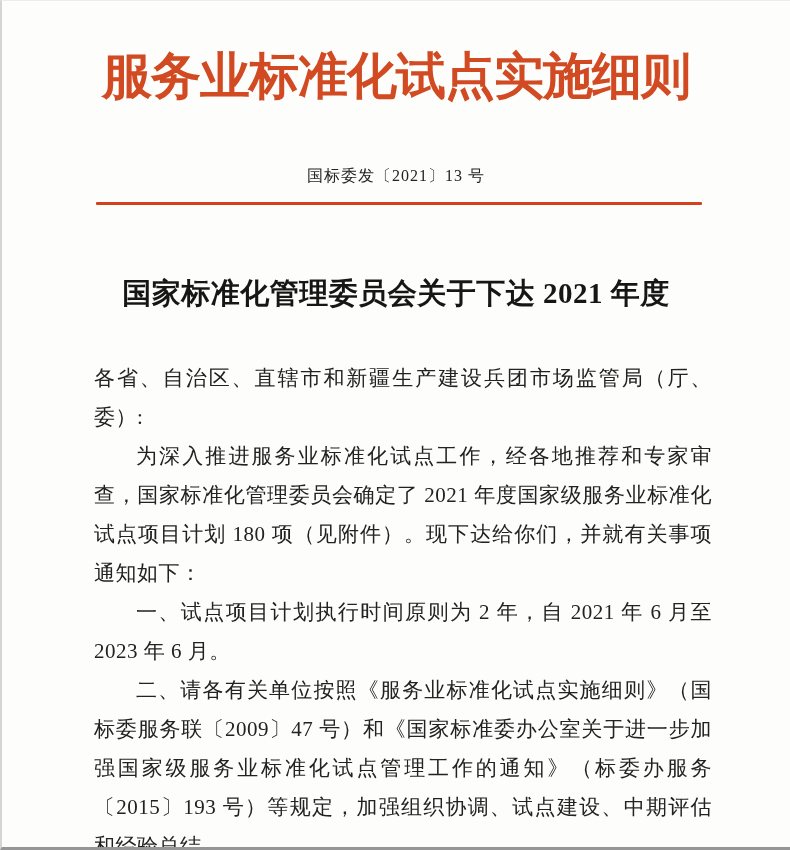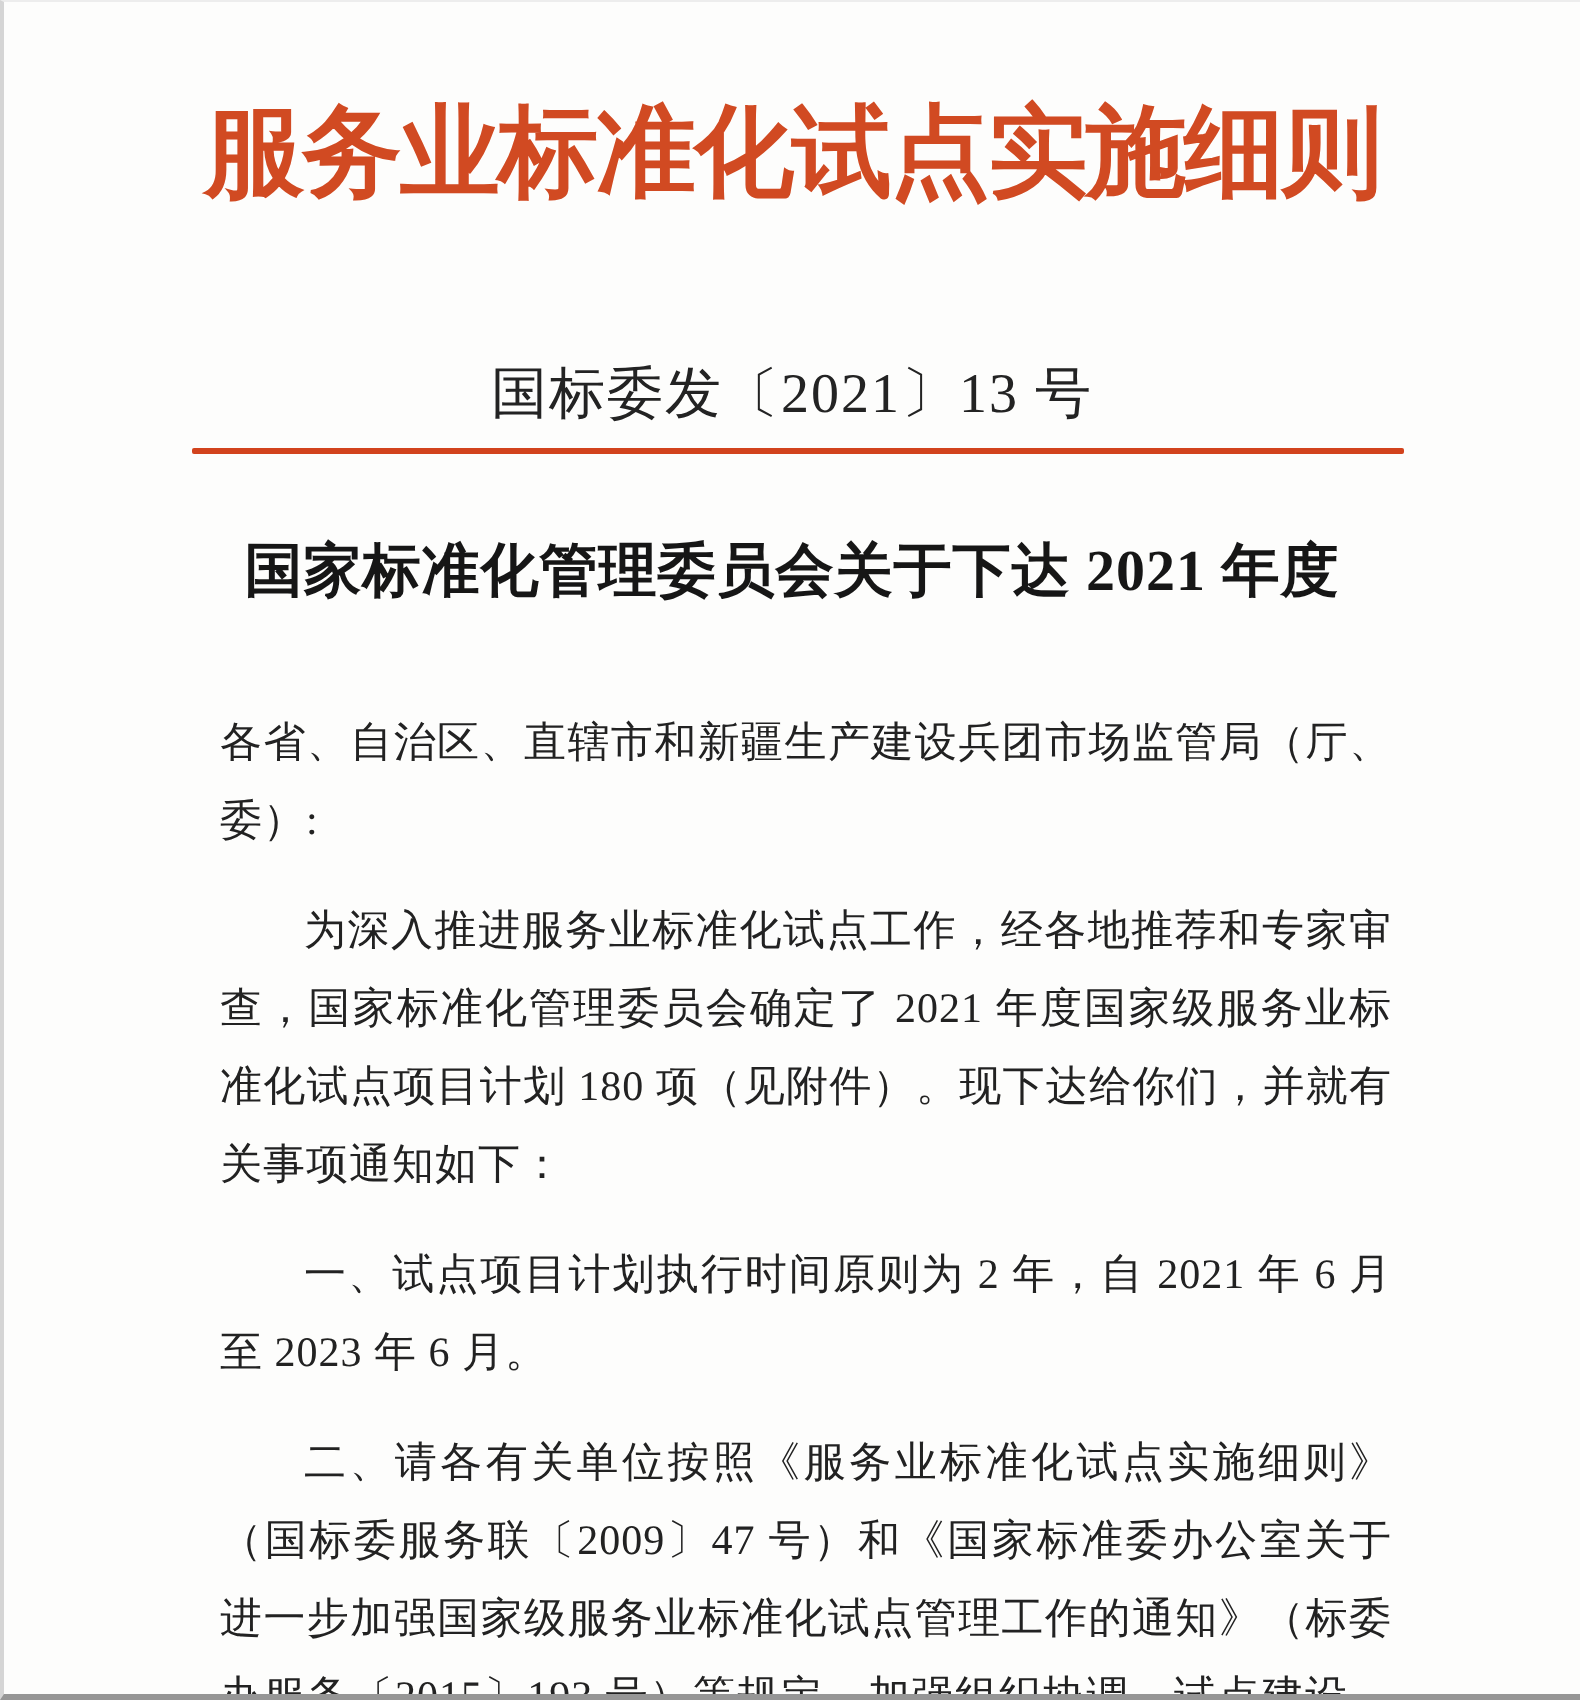--- a/index.html
+++ b/index.html
@@ -23,56 +23,56 @@
     text-align: center;
     color: var(--header-red, #d14a22);
     font-size: 50px;
     font-weight: 700;
     line-height: 62px;
     letter-spacing: -1px;
     white-space: nowrap;
   }
 
   .doc-number {
-    margin-top: 78px;
+    margin-top: 56px;
     text-align: center;
-    font-size: 28px;
+    font-size: 16px;
     line-height: 26px;
     letter-spacing: 1px;
     color: #232323;
   }
 
   .red-divider {
     height: 3px;
     background: var(--divider-red, #d2431d);
     margin: 13px 88px 0 94px;
     border-radius: 1px;
   }
 
   .notice-title {
-    margin: 38px 0 0 0;
+    margin: 67px 0 0 0;
     text-align: center;
     font-size: 29px;
     font-weight: 700;
     line-height: 42px;
     color: #161616;
     letter-spacing: 0.5px;
   }
   .notice-title .title-line { display: block; }
 
   .body-text {
     margin: 45px 80px 0 92px;
     width: 618px;
     font-size: 21px;
     line-height: 39px;
     text-align: justify;
     letter-spacing: 0.5px;
     color: #222;
   }
-  .body-text p { margin: 16px; }
+  .body-text p { margin: 0; }
   .para { text-indent: 2em; }
 </style>
 </head>
 <body>
 
 <div class="sheet">
 
   <h1 class="red-header">服务业标准化试点实施细则</h1>
 
   <div class="doc-number">国标委发〔2021〕13 号</div>

